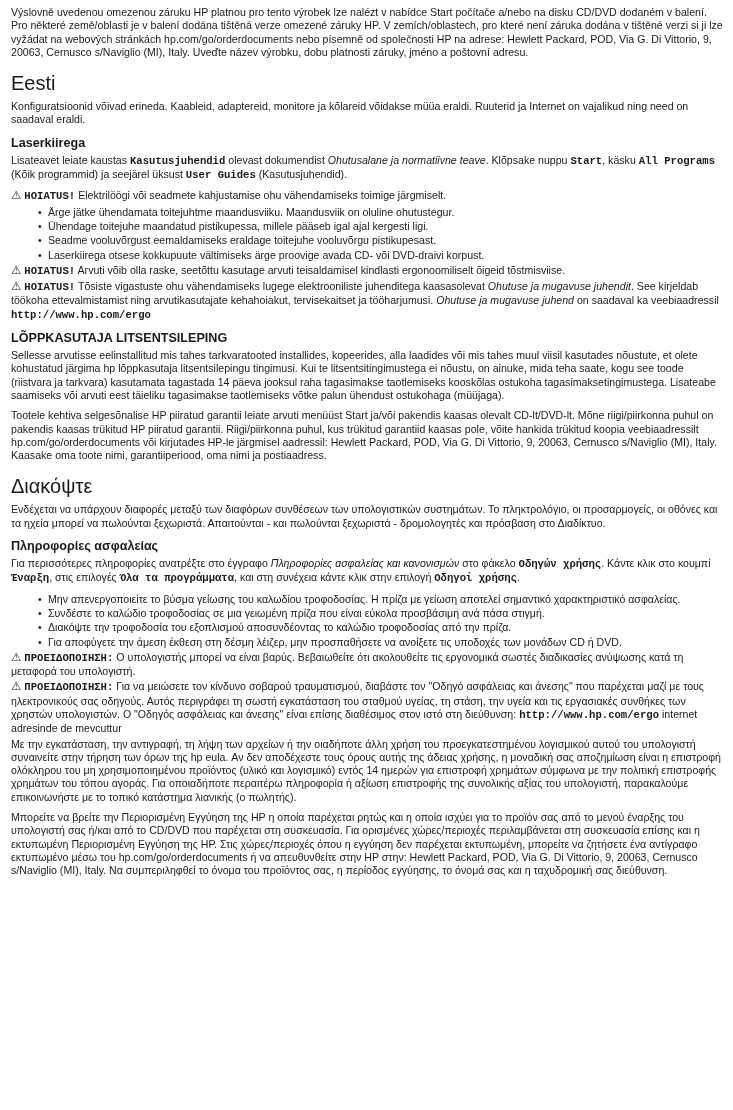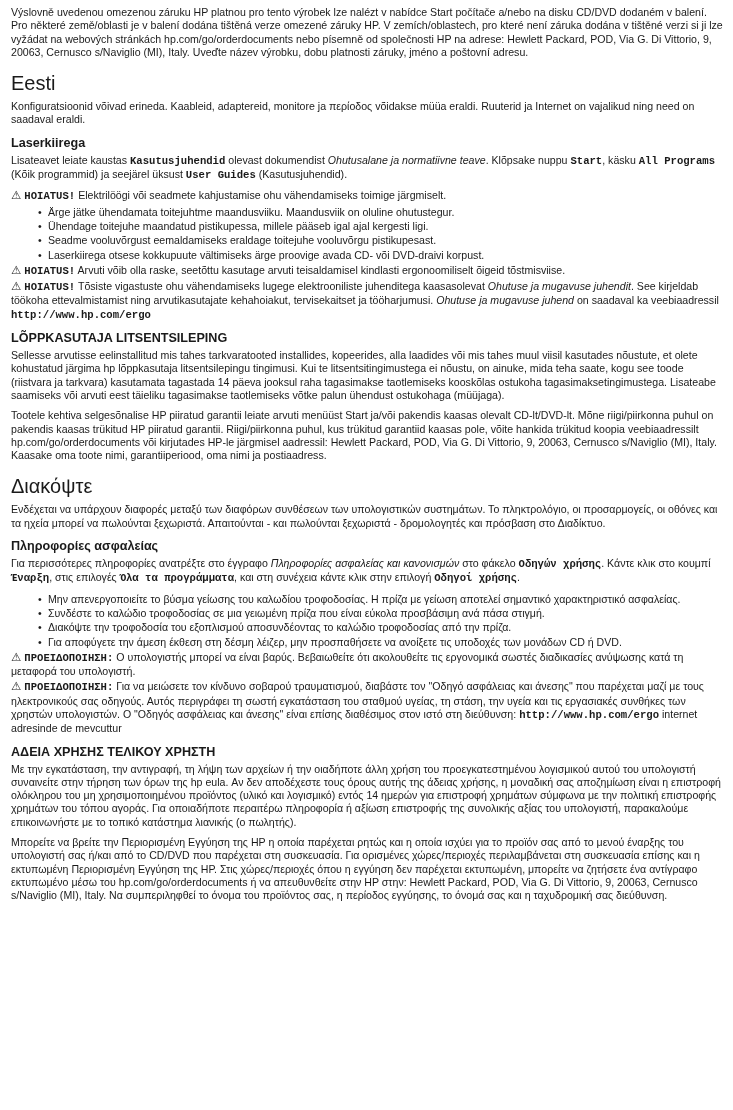--- a/index.html
+++ b/index.html
@@ -39,21 +39,21 @@
 </style>
 </head>
 <body>
 
 <div class="doc">
 
   <p class="body">Výslovně uvedenou omezenou záruku HP platnou pro tento výrobek lze nalézt v nabídce Start počítače a/nebo na disku CD/DVD dodaném v balení. Pro některé země/oblasti je v balení dodána tištěná verze omezené záruky HP. V zemích/oblastech, pro které není záruka dodána v tištěné verzi si ji lze vyžádat na webových stránkách hp.com/go/orderdocuments nebo písemně od společnosti HP na adrese: Hewlett Packard, POD, Via G. Di Vittorio, 9, 20063, Cernusco s/Naviglio (MI), Italy. Uveďte název výrobku, dobu platnosti záruky, jméno a poštovní adresu.</p>
 
   <h1>Eesti</h1>
 
-  <p class="body">Konfiguratsioonid võivad erineda. Kaableid, adaptereid, monitore ja περίοδος võidakse müüa eraldi. Ruuterid ja Internet on vajalikud ning need on saadaval eraldi.</p>
+  <p class="body">Konfiguratsioonid võivad erineda. Kaableid, adaptereid, monitore ja kõlareid võidakse müüa eraldi. Ruuterid ja Internet on vajalikud ning need on saadaval eraldi.</p>
 
   <h2>Laserkiirega</h2>
 
   <p class="body"><span><span>Lisateavet leiate kaustas </span><span class="b">Kasutusjuhendid</span><span> olevast dokumendist </span><span class="i">Ohutusalane ja normatiivne teave</span><span>. Klõpsake nuppu </span><span class="b">Start</span><span>, käsku </span><span class="b">All Programs</span><span> (Kõik programmid) ja seejärel üksust </span><span class="b">User Guides</span><span> (Kasutusjuhendid).</span></span></p>
 
   <p class="warn"><span class="warn-icon">⚠</span><span class="b">HOIATUS!</span> <span>Elektrilöögi või seadmete kahjustamise ohu vähendamiseks toimige järgmiselt.</span></p>
 
   <div class="bullet">
       <span class="dot">•</span>
       <span class="bullet-text">Ärge jätke ühendamata toitejuhtme maandusviiku. Maandusviik on oluline ohutustegur.</span>
@@ -103,18 +103,17 @@
     </div>
   <div class="bullet">
       <span class="dot">•</span>
       <span class="bullet-text">Για αποφύγετε την άμεση έκθεση στη δέσμη λέιζερ, μην προσπαθήσετε να ανοίξετε τις υποδοχές των μονάδων CD ή DVD.</span>
     </div>
 
   <p class="warn after-bullets"><span class="warn-icon">⚠</span><span class="b">ΠΡΟΕΙΔΟΠΟΙΗΣΗ:</span> <span>Ο υπολογιστής μπορεί να είναι βαρύς. Βεβαιωθείτε ότι ακολουθείτε τις εργονομικά σωστές διαδικασίες ανύψωσης κατά τη μεταφορά του υπολογιστή.</span></p>
 
   <p class="warn"><span class="warn-icon">⚠</span><span class="b">ΠΡΟΕΙΔΟΠΟΙΗΣΗ:</span> <span><span>Για να μειώσετε τον κίνδυνο σοβαρού τραυματισμού, διαβάστε τον "Οδηγό ασφάλειας και άνεσης" που παρέχεται μαζί με τους ηλεκτρονικούς σας οδηγούς. Αυτός περιγράφει τη σωστή εγκατάσταση του σταθμού υγείας, τη στάση, την υγεία και τις εργασιακές συνθήκες των χρηστών υπολογιστών. Ο "Οδηγός ασφάλειας και άνεσης" είναι επίσης διαθέσιμος στον ιστό στη διεύθυνση: </span><span class="b">http://www.hp.com/ergo</span><span> internet adresinde de mevcuttur</span></span></p>
 
-  <h2>ΑΔΕΙΑ ΧΡΗΣΗΣ ΤΕΛΙΚΟΥ ΧΡΗΣΤΗ</h2>
 
   <p class="body para-gap">Με την εγκατάσταση, την αντιγραφή, τη λήψη των αρχείων ή την οιαδήποτε άλλη χρήση του προεγκατεστημένου λογισμικού αυτού του υπολογιστή συναινείτε στην τήρηση των όρων της hp eula. Αν δεν αποδέχεστε τους όρους αυτής της άδειας χρήσης, η μοναδική σας αποζημίωση είναι η επιστροφή ολόκληρου του μη χρησιμοποιημένου προϊόντος (υλικό και λογισμικό) εντός 14 ημερών για επιστροφή χρημάτων σύμφωνα με την πολιτική επιστροφής χρημάτων του τόπου αγοράς. Για οποιαδήποτε περαιτέρω πληροφορία ή αξίωση επιστροφής της συνολικής αξίας του υπολογιστή, παρακαλούμε επικοινωνήστε με το τοπικό κατάστημα λιανικής (ο πωλητής).</p>
   <p class="body">Μπορείτε να βρείτε την Περιορισμένη Εγγύηση της HP η οποία παρέχεται ρητώς και η οποία ισχύει για το προϊόν σας από το μενού έναρξης του υπολογιστή σας ή/και από το CD/DVD που παρέχεται στη συσκευασία. Για ορισμένες χώρες/περιοχές περιλαμβάνεται στη συσκευασία επίσης και η εκτυπωμένη Περιορισμένη Εγγύηση της HP. Στις χώρες/περιοχές όπου η εγγύηση δεν παρέχεται εκτυπωμένη, μπορείτε να ζητήσετε ένα αντίγραφο εκτυπωμένο μέσω του hp.com/go/orderdocuments ή να απευθυνθείτε στην HP στην: Hewlett Packard, POD, Via G. Di Vittorio, 9, 20063, Cernusco s/Naviglio (MI), Italy. Να συμπεριληφθεί το όνομα του προϊόντος σας, η περίοδος εγγύησης, το όνομά σας και η ταχυδρομική σας διεύθυνση.</p>
 
 </div>
 
 </body></html>

